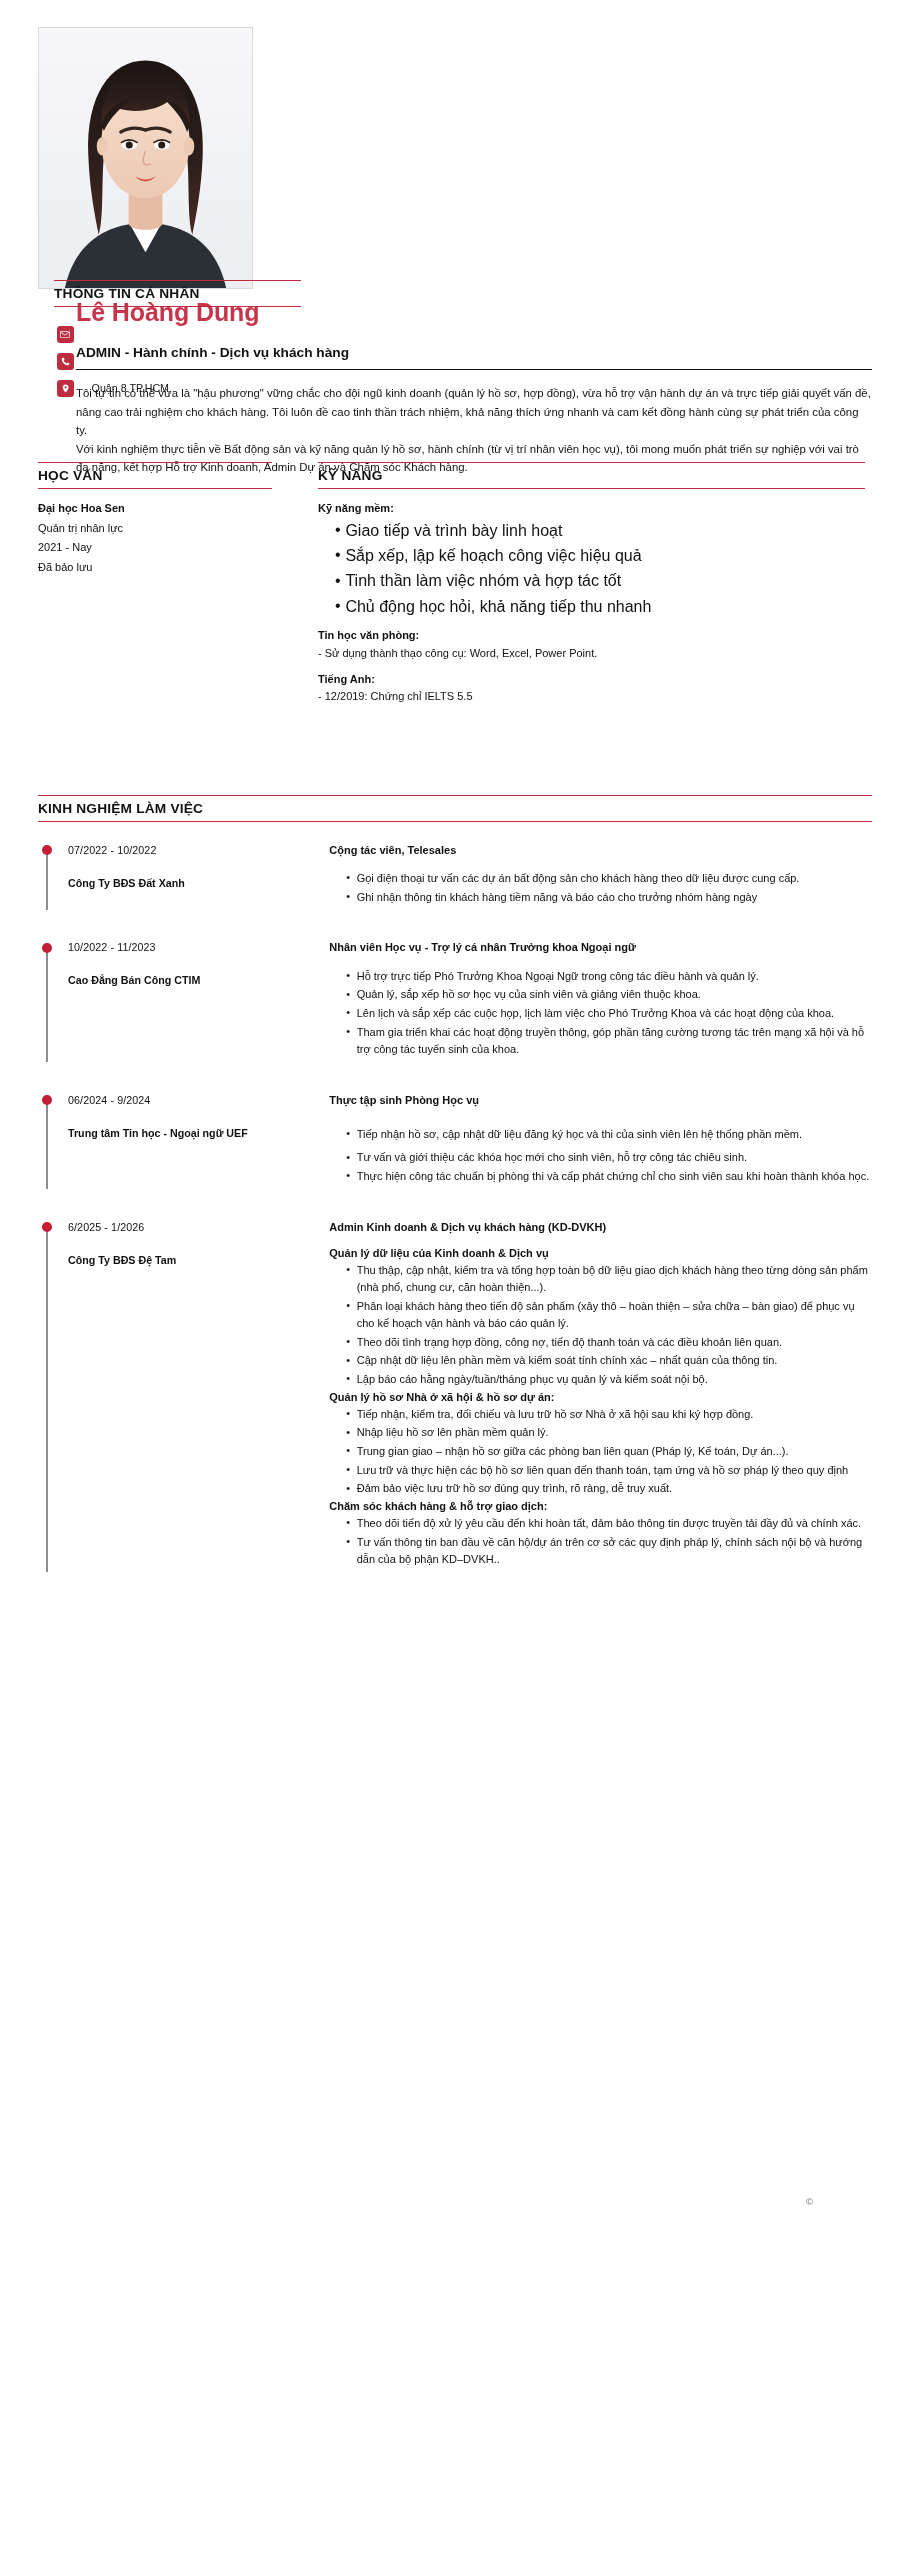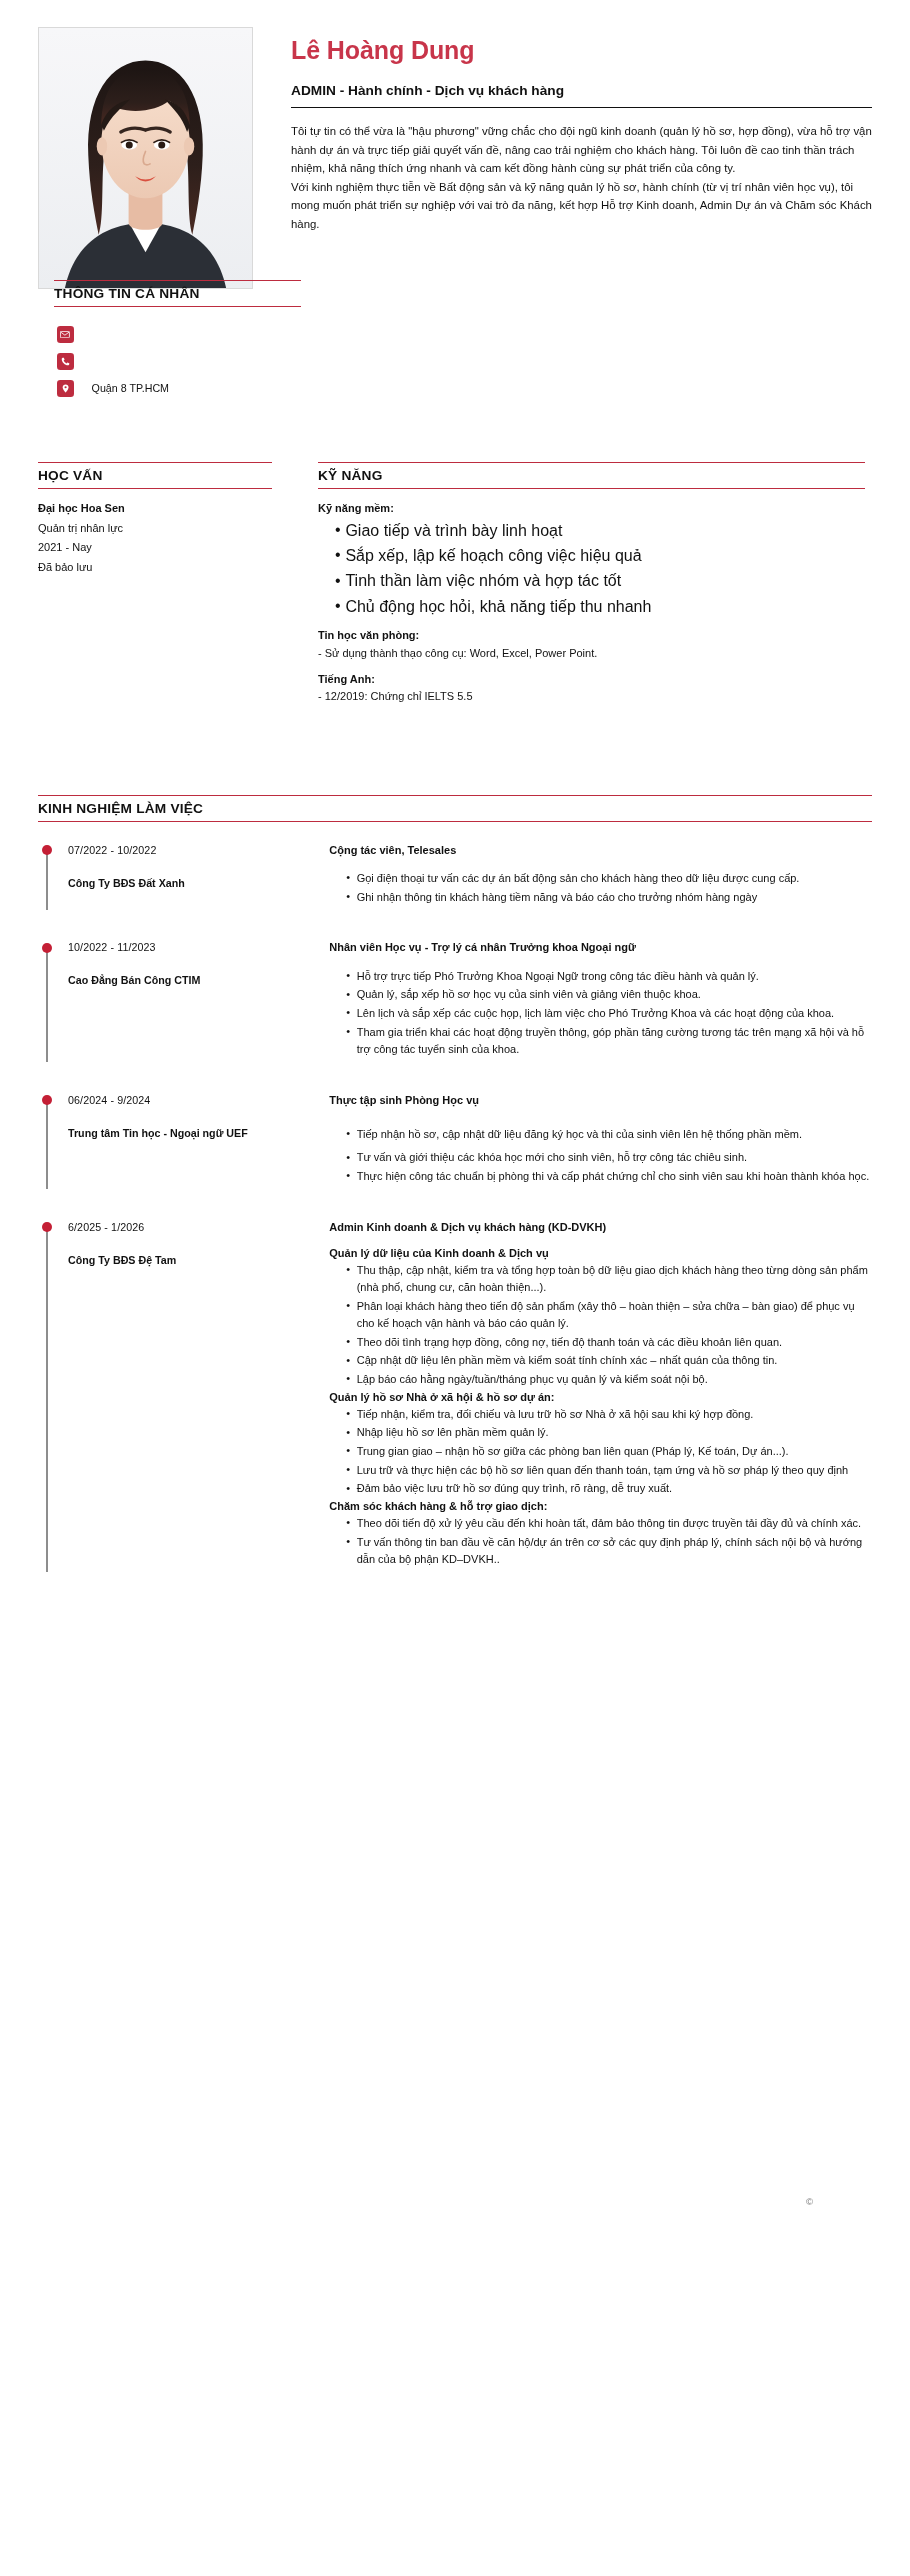--- a/index.html
+++ b/index.html
@@ -24,20 +24,21 @@
     padding: 0;
     box-sizing: border-box;
   }
 
   
   .header {
     display: flex;
     align-items: flex-start;
     padding: 27px 38px 0 38px;
     box-sizing: border-box;
+    flex-direction: column;
   }
   .photo-frame {
     width: 213px;
     height: 260px;
     border: 0.7px solid #d9d9d9;
     background: #f4f4f6;
     flex: 0 0 auto;
     position: relative;
     overflow: hidden;
   }

